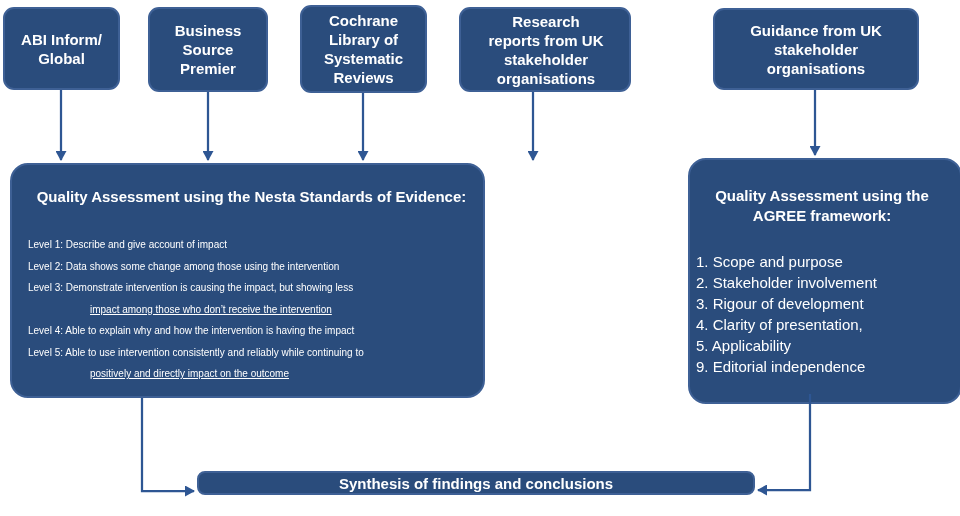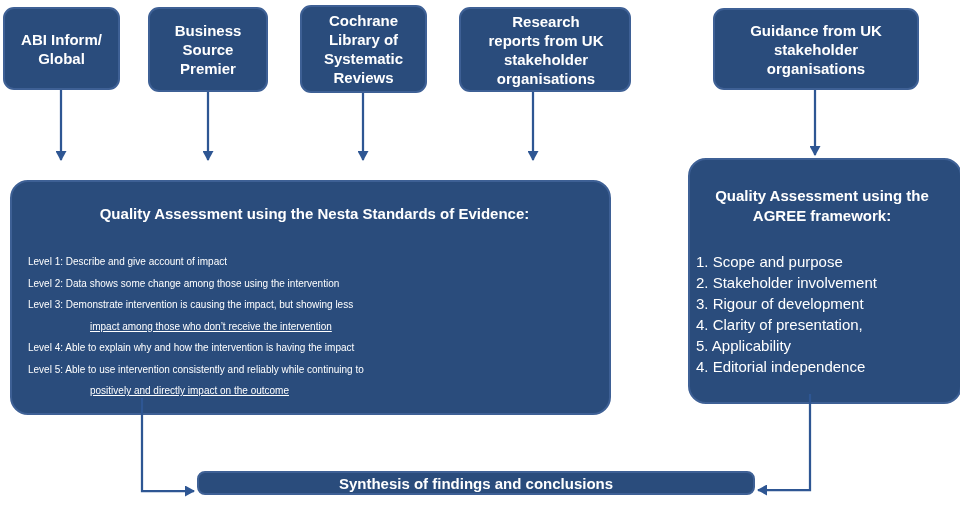--- a/index.html
+++ b/index.html
@@ -37,21 +37,21 @@
     white-space: pre-line;
     padding: 4px 6px;
   }
   .src-1 { left: 3px;   top: 7px; width: 117px; height: 83px; }
   .src-2 { left: 148px; top: 7px; width: 120px; height: 85px; }
   .src-3 { left: 300px; top: 5px; width: 127px; height: 88px; }
   .src-4 { left: 459px; top: 7px; width: 172px; height: 85px; padding-left: 8px; }
   .src-5 { left: 713px; top: 8px; width: 206px; height: 82px; }
 
   .big-box { border-radius: 18px; }
-  .nesta-box { left: 10px;  top: 163px; width: 601px; height: 235px; padding: 22px 8px 0 16px; margin-top: 17px; }
+  .nesta-box { left: 10px;  top: 163px; width: 475px; height: 235px; padding: 22px 8px 0 16px; }
   .agree-box { left: 688px; top: 158px; width: 274px; height: 246px; padding: 26px 6px 0 0; }
 
   .box-title {
     font-weight: bold;
     font-size: 15px;
     line-height: 20px;
     text-align: center;
     white-space: pre-line;
   }
   .level-list { margin-top: 27px; font-size: 10px; line-height: 21.5px; }
@@ -117,21 +117,21 @@
 
   <div class="node big-box agree-box">
     <div class="box-title">Quality Assessment using the
 AGREE framework:</div>
     <div class="agree-list">
       <div class="agree-item">1. Scope and purpose</div>
       <div class="agree-item">2. Stakeholder involvement</div>
       <div class="agree-item">3. Rigour of development</div>
       <div class="agree-item">4. Clarity of presentation,</div>
       <div class="agree-item">5. Applicability</div>
-      <div class="agree-item">4. Editorial independence</div>
+      <div class="agree-item">9. Editorial independence</div>
     </div>
   </div>
 
   <div class="node synthesis-box">Synthesis of findings and conclusions</div>
 
   <svg class="connectors" viewBox="0 0 960 516" aria-hidden="true">
     <defs>
       <marker id="arrowhead" markerUnits="userSpaceOnUse" markerWidth="11" markerHeight="11" refX="9" refY="5.5" orient="auto">
         <path class="arrow-head" d="M0,0 L10,5.5 L0,11 z"></path>
       </marker>

